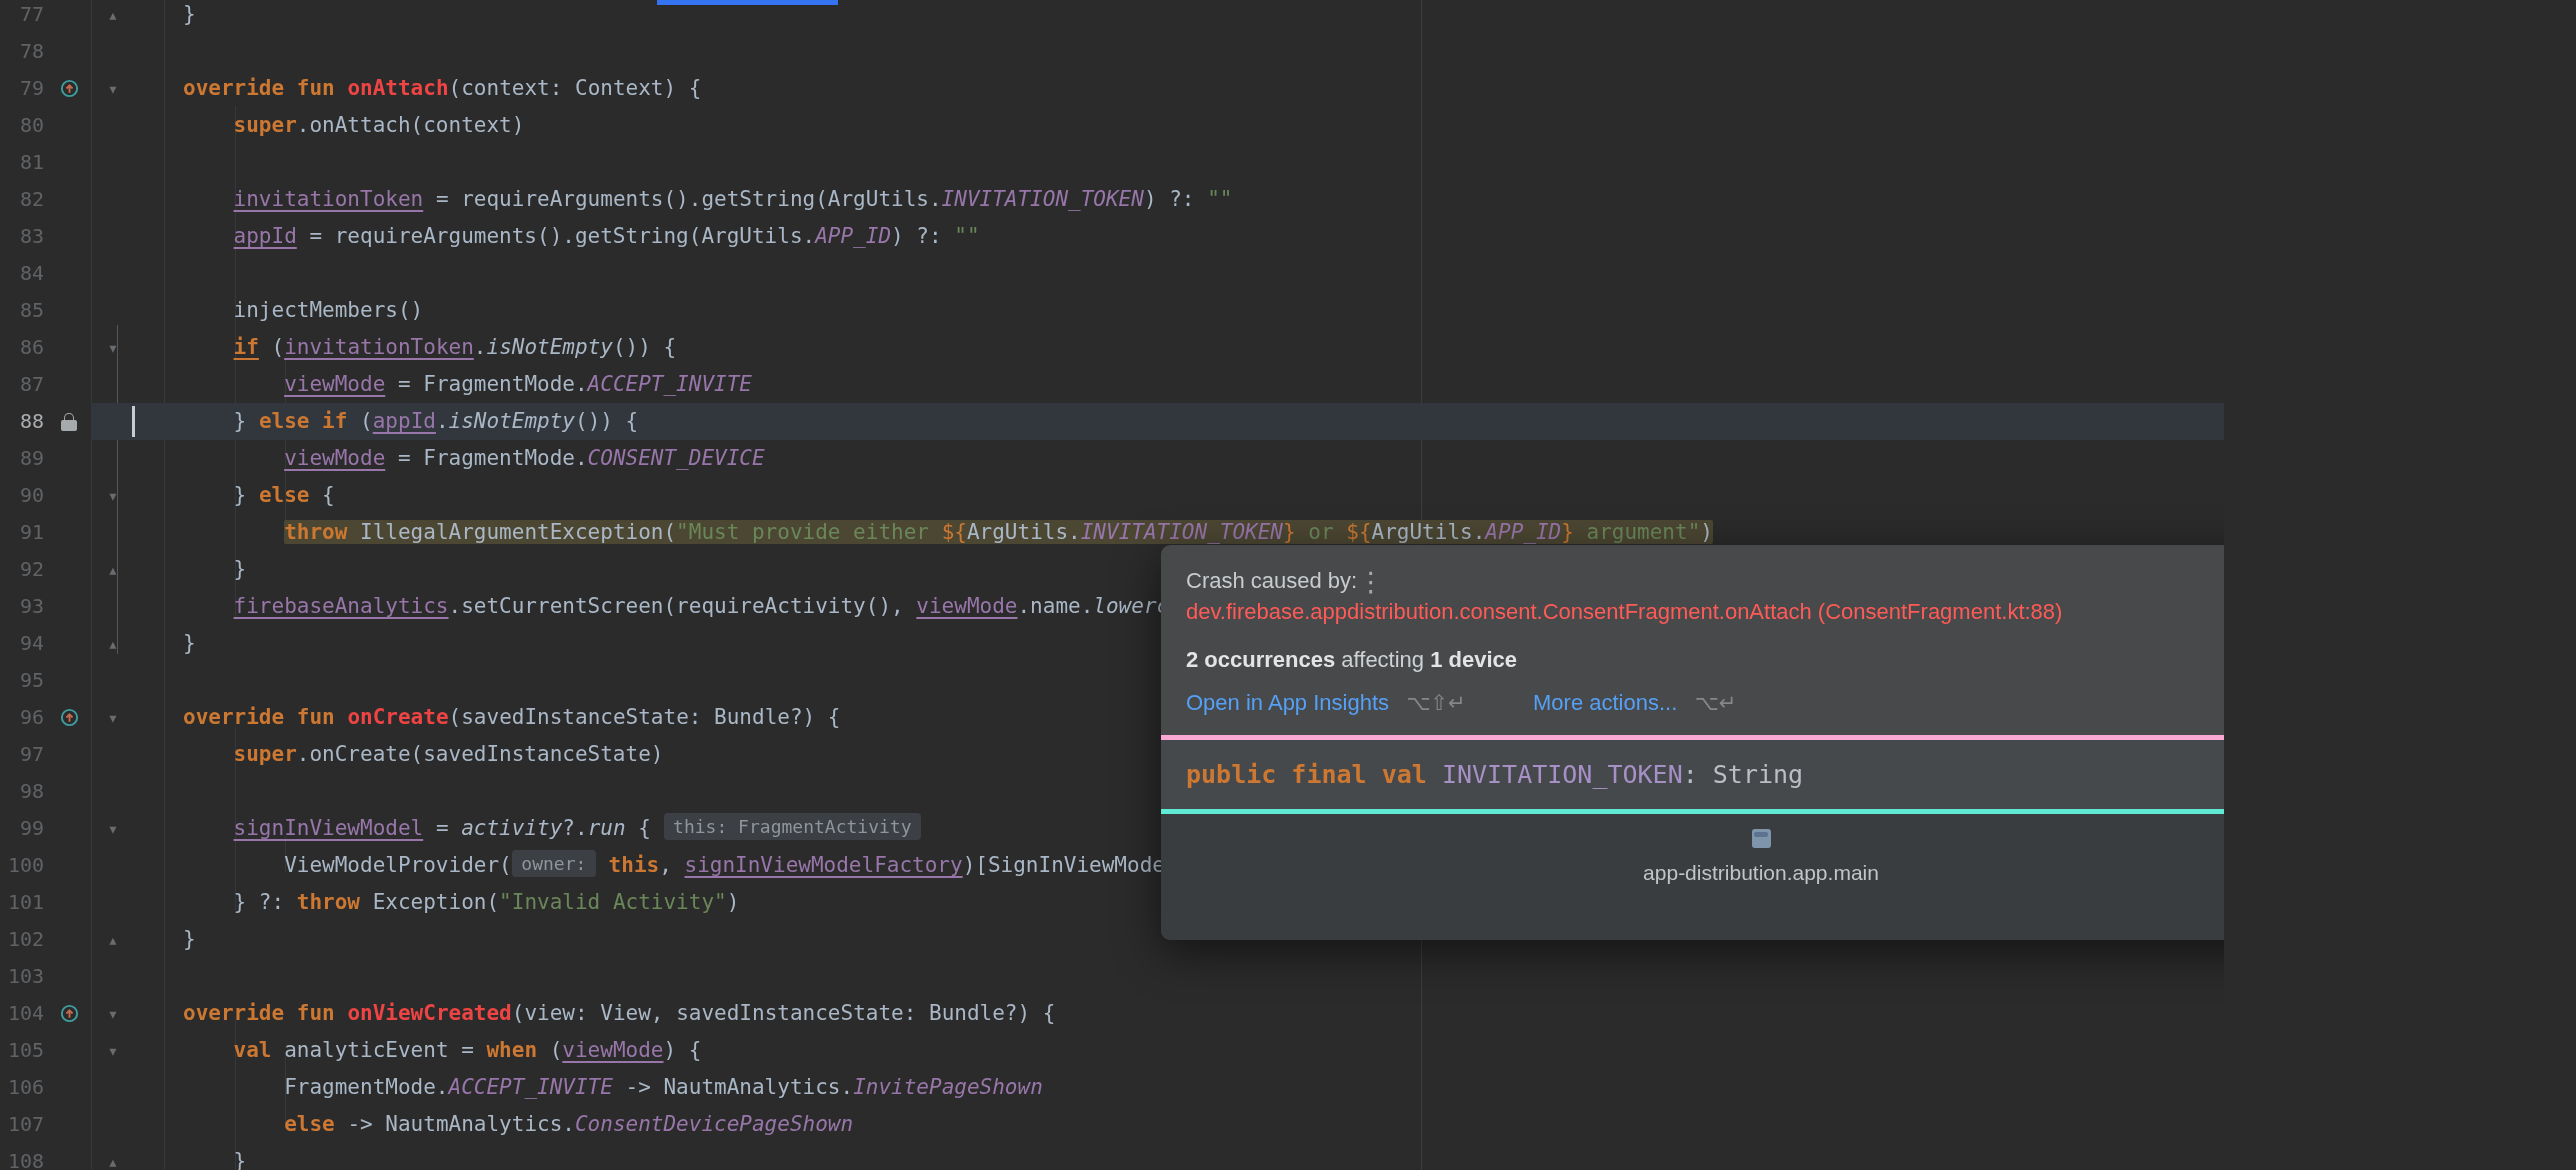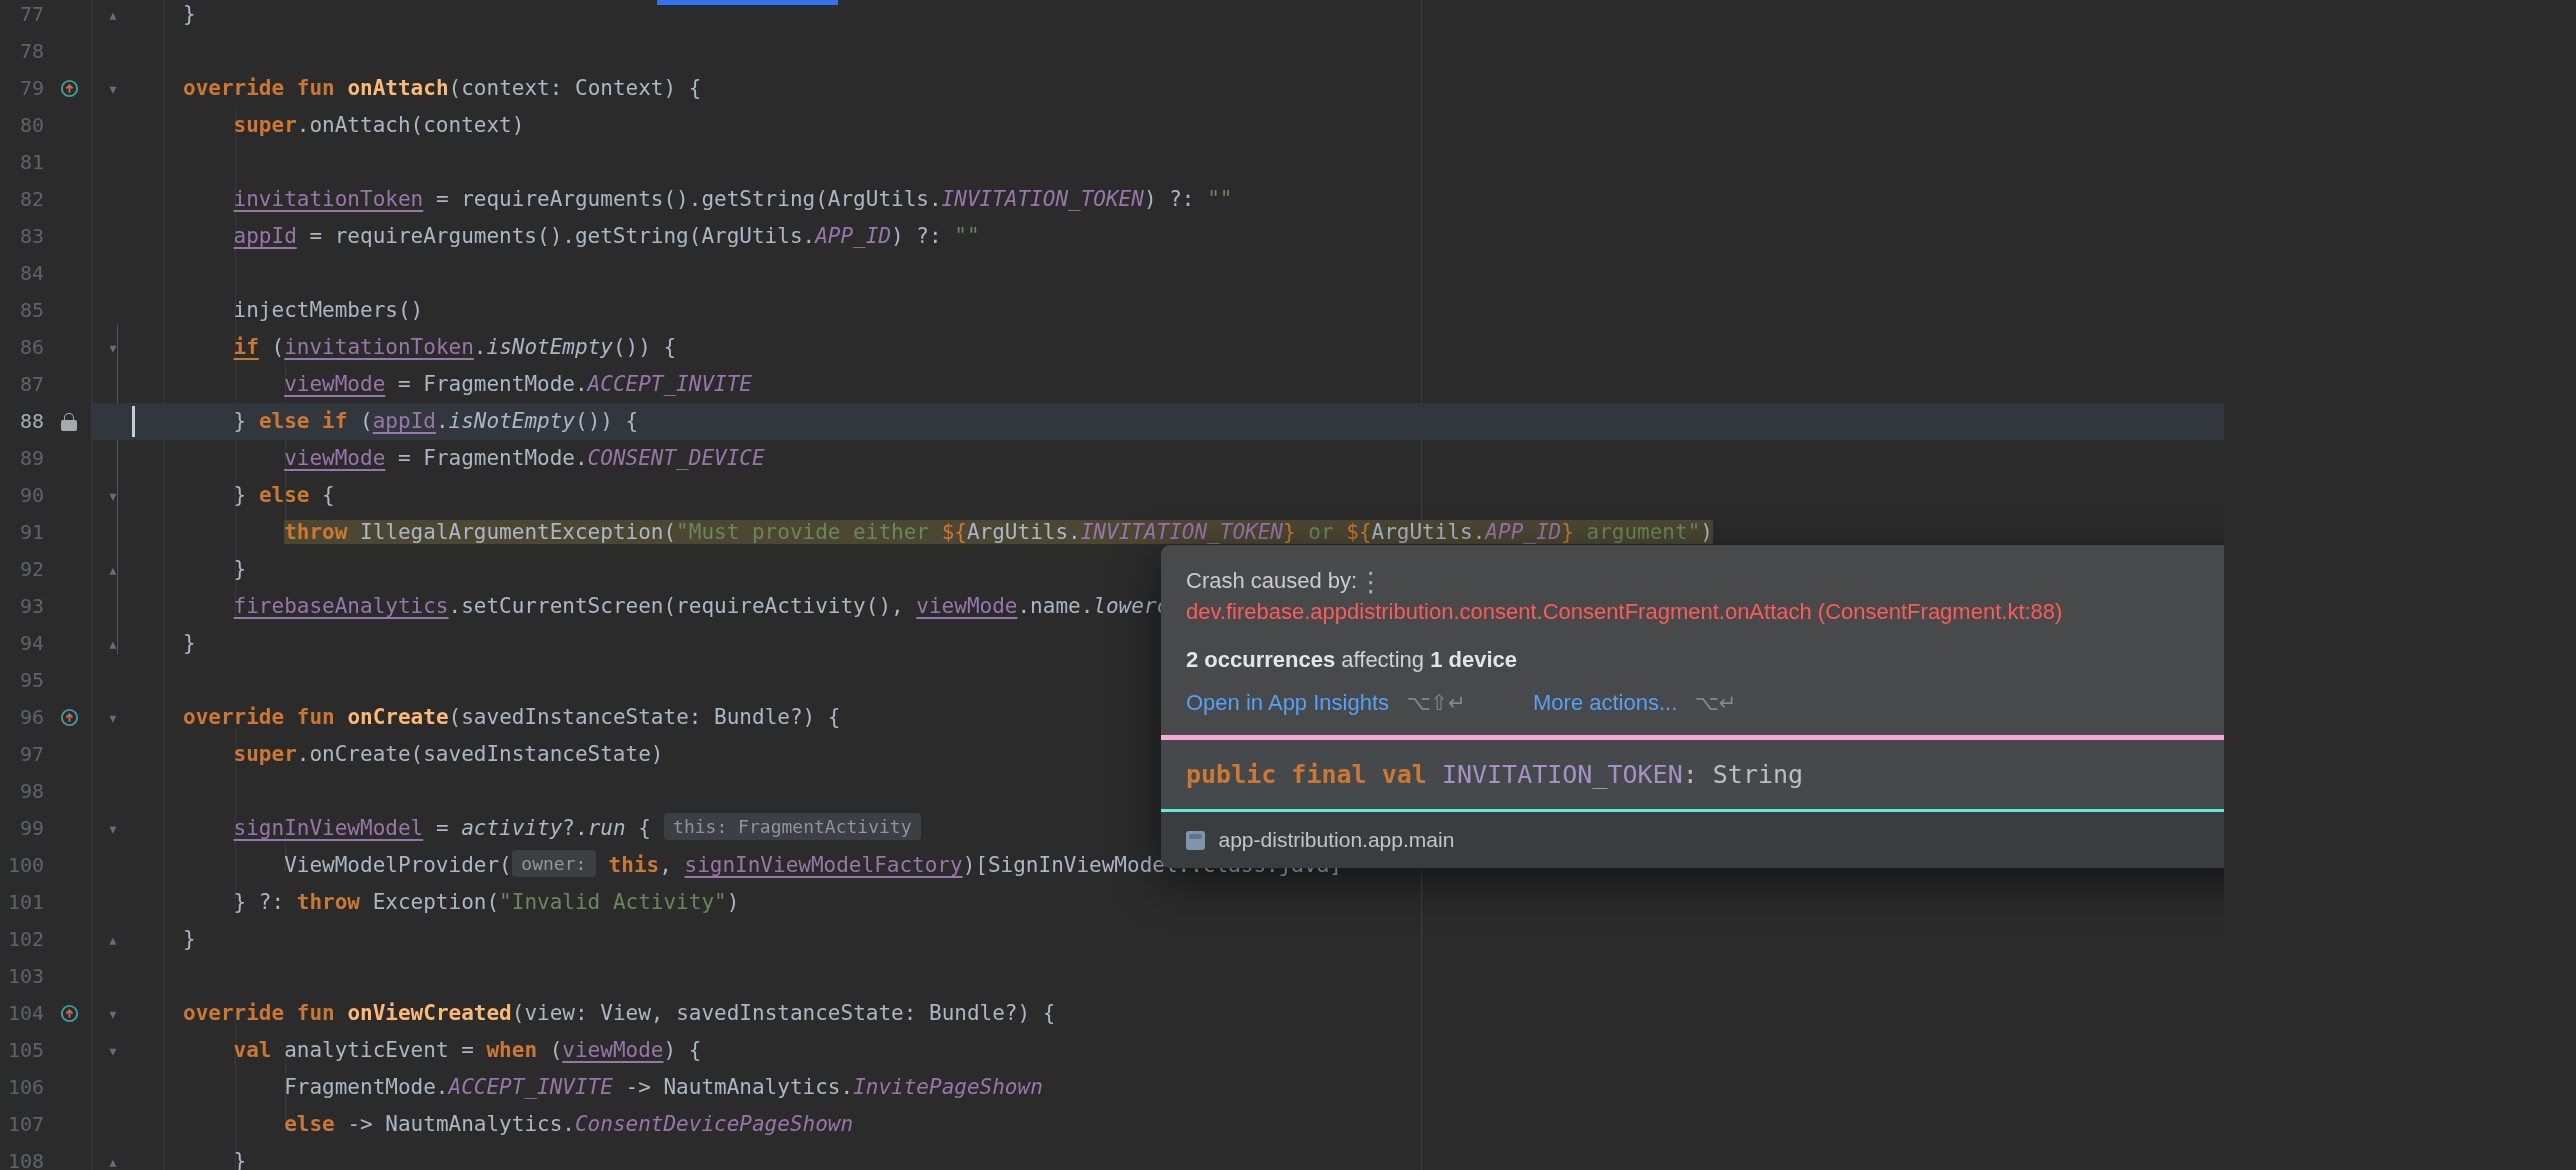--- a/index.html
+++ b/index.html
@@ -24,21 +24,21 @@
   .gfold{width:70px;flex:none;color:#6a6d70;font-size:18px;padding-left:13.5px;box-sizing:border-box;}
   .code{flex:1;padding-left:19px;white-space:pre;font-size:21px;color:#a9b7c6;}
   .caret{position:absolute;left:132px;top:2.9px;width:2.9px;height:31px;background:#c8ccCF;z-index:2;}
   .lock{position:relative;width:15.4px;height:11.5px;background:#a6aaad;border-radius:1.9px;display:inline-block;margin-top:7.7px;}
   .lock::before{content:"";position:absolute;left:2.9px;top:-6.7px;width:9.6px;height:7.7px;border:1.9px solid #a6aaad;
                 border-bottom:none;border-radius:4.8px 4.8px 0 0;box-sizing:border-box;}
   
   .tp{color:#a9b7c6;}
   .tk{color:#cc7832;font-weight:bold;}
   .tku{color:#cc7832;font-weight:bold;text-decoration:underline;text-underline-offset:3.8px;}
-  .tf{color:#fdba74;font-weight:bold;}
+  .tf{color:#ef4444;font-weight:bold;}
   .tu{color:#9876aa;text-decoration:underline;text-underline-offset:3.8px;}
   .tc{color:#9876aa;font-style:italic;}
   .ts{color:#6a8759;}
   .te{color:#a9b7c6;font-style:italic;}
   .tt{color:#cc7832;}
   .thint{display:inline-block;background:#3c4045;color:#8f959a;border-radius:4px;padding:0 9.6px;
          font-size:18px;line-height:27px;height:27px;vertical-align:1.9px;}
   .hl{background:#4c4733;border-radius:1.9px;}
   
   .popup{position:absolute;left:1161px;top:545px;width:1200px;z-index:10;border-radius:9.6px;overflow:hidden;
@@ -52,22 +52,22 @@
   .pc-occ{margin-top:19px;font-size:22px;color:#cfd2d4;}
   .pc-occ b{font-weight:bold;color:#e2e4e6;}
   .pc-links{margin-top:17.3px;font-size:22px;display:flex;align-items:center;gap:17.3px;}
   .pc-link{color:#56a0f5;text-decoration:none;cursor:pointer;}
   .sc{color:#85888a;font-size:21px;font-family:"DejaVu Sans",sans-serif;}
   .gap2{margin-left:50px;}
   .pc-doc{background:#46494b;border-top:5px solid #f9a8d4;padding:20px 25px;
           font-family:"DejaVu Sans Mono",monospace;font-size:25px;white-space:pre;}
   .pc-doc .tp{color:#bcbec4;}
   .pc-doc .tc{font-style:normal;color:#a690c6;}
-  .pc-mod{background:#3a3d3f;border-top:3px solid #5eead4;padding:14.4px 25px;display:flex;align-items:center;
-          gap:13.5px;font-size:21px;color:#c2c4c6;}
+  .pc-mod{background:#3a3d3f;border-top:5px solid #5eead4;padding:14.4px 25px;display:flex;align-items:center;
+          gap:13.5px;font-size:21px;color:#c2c4c6;flex-direction:column;}
   .pc-mod .kebab{margin-left:auto;}
   .mod-icon{width:19px;height:19px;flex:none;border-radius:2.9px;background:#7e95ac;position:relative;}
   .mod-icon::after{content:"";position:absolute;left:2.9px;top:2.9px;right:2.9px;height:5.8px;background:#5c7astrip;
                    background:#5c7490;border-radius:1.9px;}
 </style>
 </head>
 <body>
 
 <div class="screen">
 

